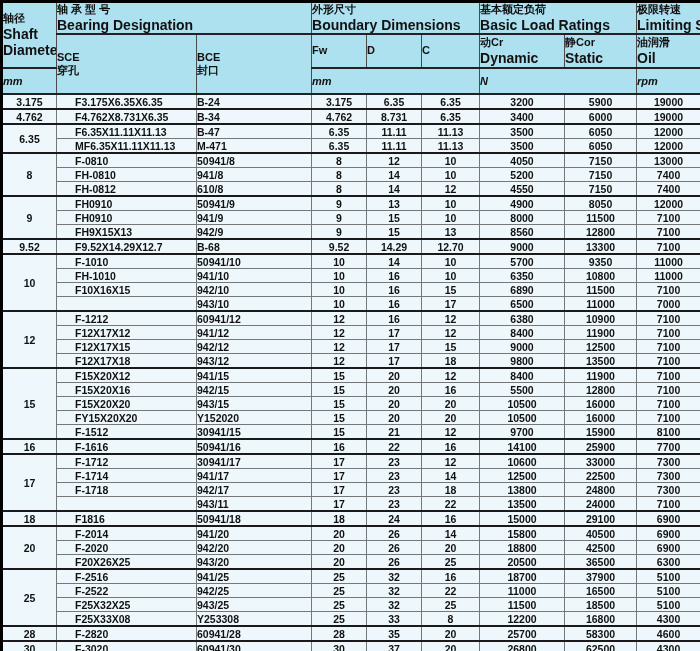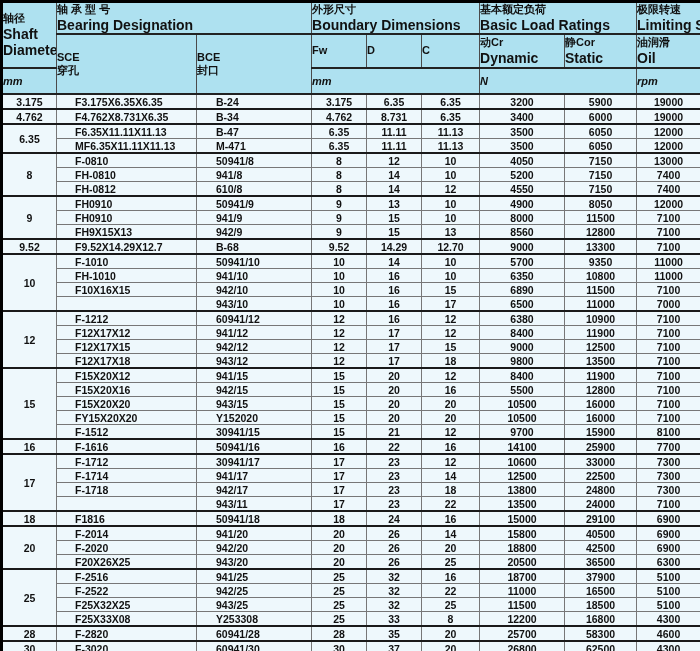--- a/index.html
+++ b/index.html
@@ -21,21 +21,21 @@
   thead tr.h3 th{height:24px;font-size:11px;font-style:italic;}
   thead th{border-bottom:2px solid #222;}
   .cn{font-size:11px;line-height:1.2;display:block;}
   .en{font-size:14px;line-height:1.15;display:block;}
   tbody td{
     background:var(--cell-bg,#eef8fc);
     font-size:10.5px;text-align:center;vertical-align:middle;
     padding:0;height:13px;border-color:#777;
   }
   tbody td.sce{text-align:left;padding-left:18px;}
-  tbody td.bce{text-align:left;padding-left:19px;}
+  tbody td.bce{text-align:left;}
   tbody td.shaft{font-size:10.5px;}
   tbody tr.gs td{border-top:2px solid #1a1a1a;}
   col.c-shaft{width:55px;} col.c-sce{width:140px;} col.c-bce{width:115px;}
   col.c-fw{width:55px;} col.c-d{width:55px;} col.c-c{width:58px;}
   col.c-dyn{width:85px;} col.c-stat{width:72px;} col.c-oil{width:65px;}
 </style>
 </head>
 <body>
 
 <table>

